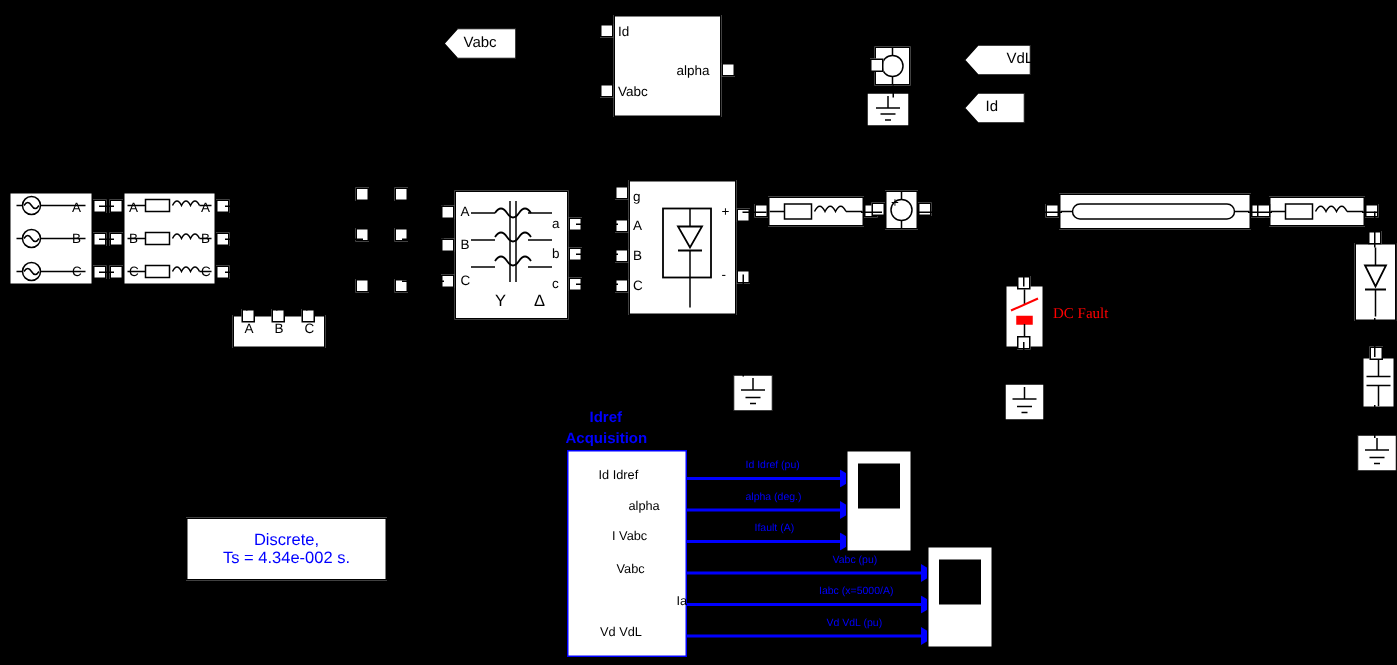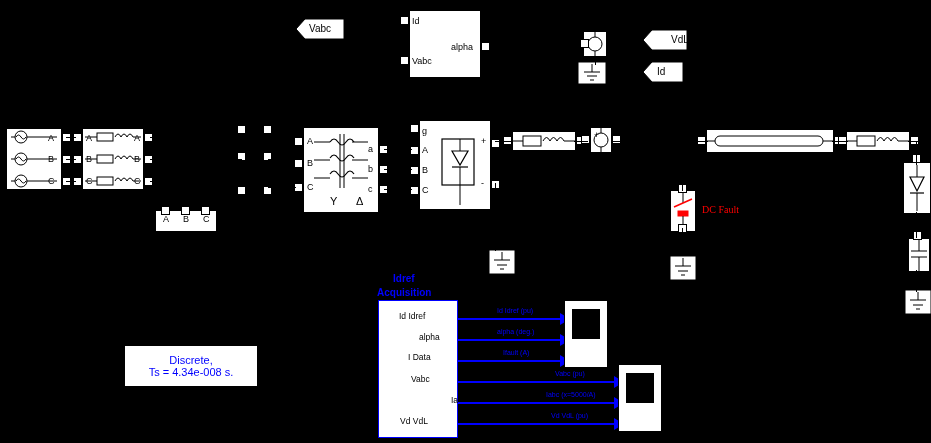--- a/index.html
+++ b/index.html
@@ -374,31 +374,31 @@
       <rect x="0" y="0" width="26" height="24" fill="#fff" stroke="#000"></rect>
       <line x1="13" y1="2" x2="13" y2="10" stroke="#000"></line>
       <line x1="5" y1="10" x2="21" y2="10" stroke="#000"></line>
       <line x1="8" y1="15" x2="18" y2="15" stroke="#000"></line>
       <line x1="11" y1="19" x2="15" y2="19" stroke="#000"></line>
     </svg>
   </div>
 
   <div class="txtblk" style="left:124px; top:345px; width:134px; height:42px;">
     <span class="lbl-blue" style="color:#0000ff; font-size:11px;">Discrete,</span>
-    <span class="lbl-blue" style="color:#0000ff; font-size:11px;">Ts = 4.34e-008 s.</span>
+    <span class="lbl-blue" style="color:#0000ff; font-size:11px;">Ts = 4.34e-002 s.</span>
   </div>
 
   <div class="lbl lbl-blue" style="left:393px; top:274px; color:#0000ff; font-size:10px; font-weight:bold;">Idref</div>
   <div class="lbl lbl-blue" style="left:377px; top:288px; color:#0000ff; font-size:10px; font-weight:bold;">Acquisition</div>
 
   <div class="blue-box" style="left:378px; top:300px; width:80px; height:138px;"></div>
 
   <div class="sigport" style="left:399px; top:311px;">Id Idref</div>
   <div class="sigport" style="left:419px; top:332px;">alpha</div>
-  <div class="sigport" style="left:408px; top:352px;">I Data</div>
+  <div class="sigport" style="left:408px; top:352px;">I Vabc</div>
   <div class="sigport" style="left:411px; top:374px;">Vabc</div>
   <div class="sigport" style="left:413px; top:395px;padding-left:38px;">Iabc</div>
   <div class="sigport" style="left:400px; top:416px;">Vd VdL</div>
 
   <div class="wire-blue" style="left:458px; top:318px; width:106px; height:1.6px; background:#0000ff;"></div>
   <div class="wire-blue" style="left:458px; top:339px; width:106px; height:1.6px; background:#0000ff;"></div>
   <div class="wire-blue" style="left:458px; top:360px; width:106px; height:1.6px; background:#0000ff;"></div>
   <div class="wire-blue" style="left:458px; top:381px; width:160px; height:1.6px; background:#0000ff;"></div>
   <div class="wire-blue" style="left:458px; top:402px; width:160px; height:1.6px; background:#0000ff;"></div>
   <div class="wire-blue" style="left:458px; top:423px; width:160px; height:1.6px; background:#0000ff;"></div>

